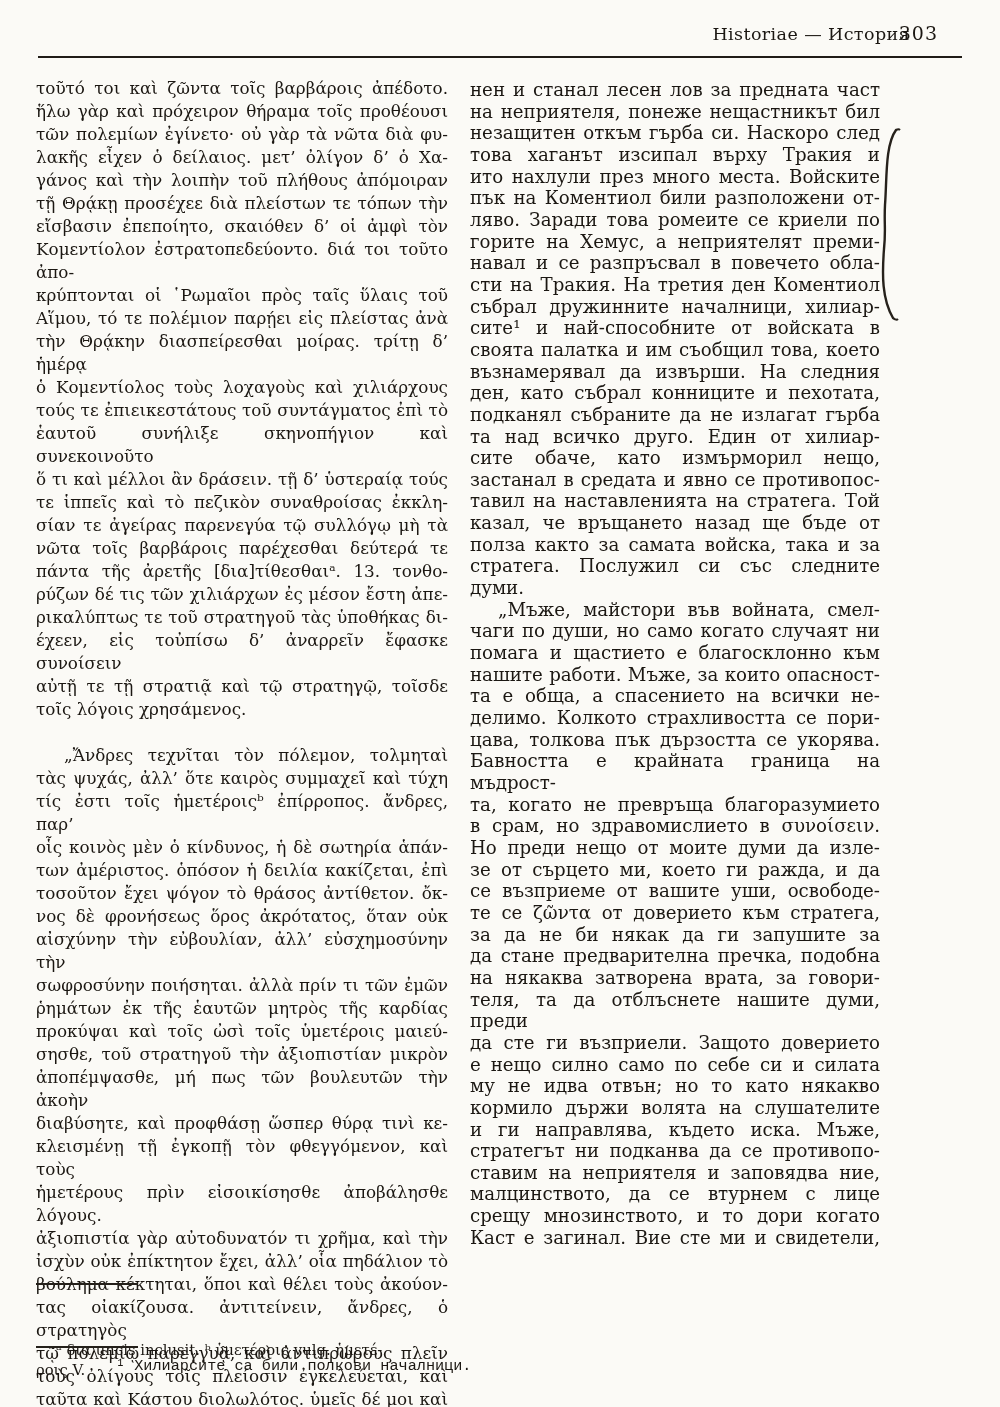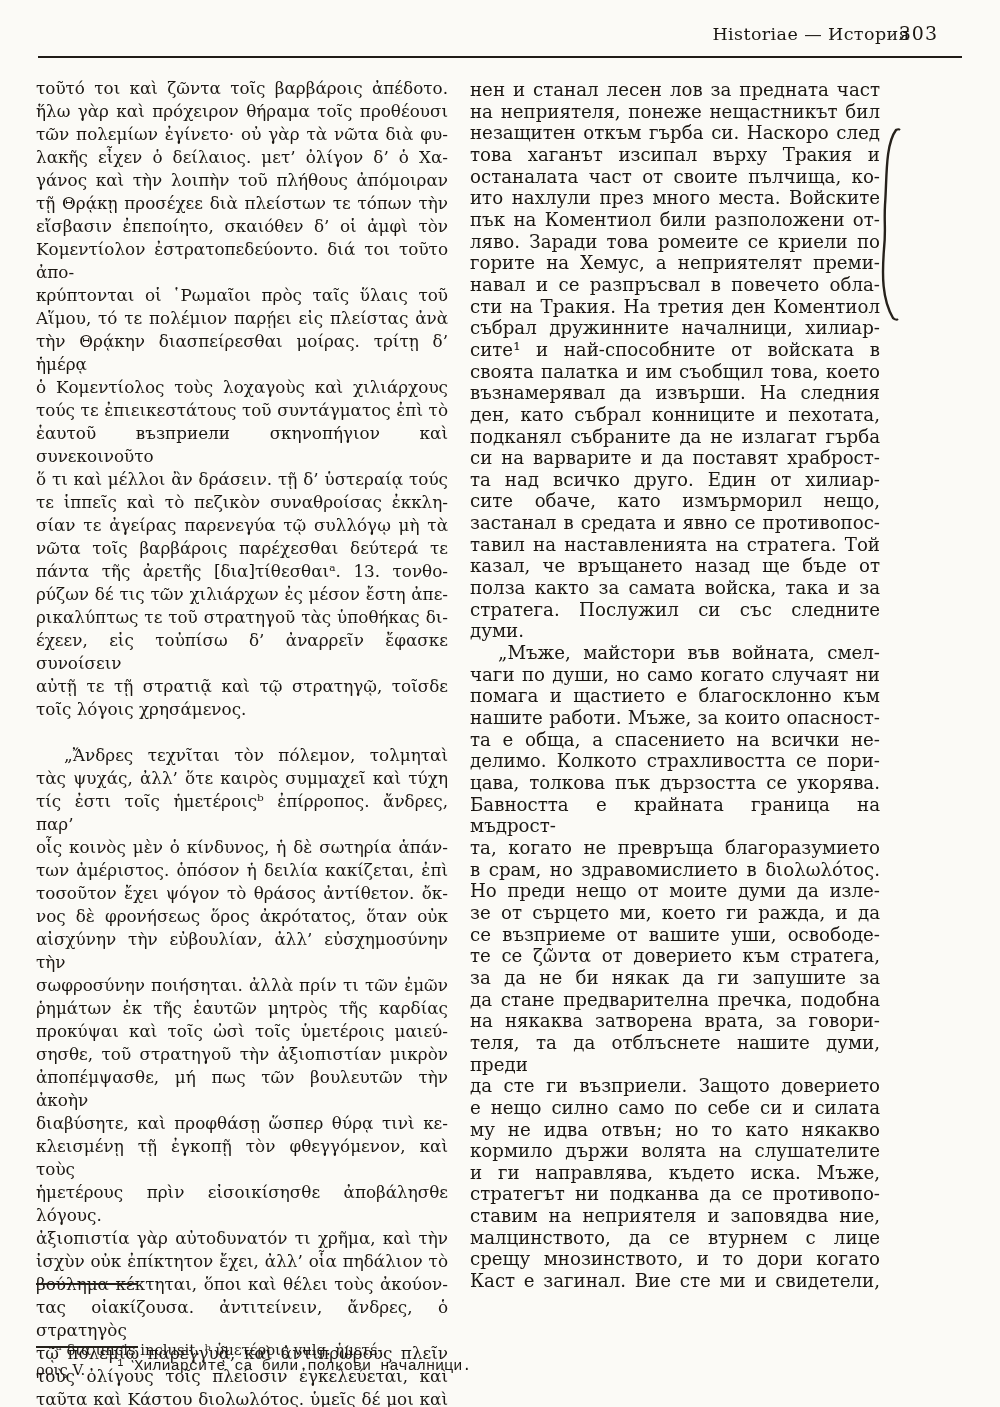--- a/index.html
+++ b/index.html
@@ -80,21 +80,21 @@
         <div class="tline">λακῆς εἶχεν ὁ δείλαιος. μετ’ ὀλίγον δ’ ὁ Χα-</div>
         <div class="tline">γάνος καὶ τὴν λοιπὴν τοῦ πλήθους ἀπόμοιραν</div>
         <div class="tline">τῇ Θρᾴκῃ προσέχεε διὰ πλείστων τε τόπων τὴν</div>
         <div class="tline">εἴσβασιν ἐπεποίητο, σκαιόθεν δ’ οἱ ἀμφὶ τὸν</div>
         <div class="tline">Κομεντίολον ἐστρατοπεδεύοντο. διά τοι τοῦτο ἀπο-</div>
         <div class="tline">κρύπτονται οἱ ῾Ρωμαῖοι πρὸς ταῖς ὕλαις τοῦ</div>
         <div class="tline">Αἵμου, τό τε πολέμιον παρῄει εἰς πλείστας ἀνὰ</div>
         <div class="tline">τὴν Θρᾴκην διασπείρεσθαι μοίρας. τρίτῃ δ’ ἡμέρᾳ</div>
         <div class="tline">ὁ Κομεντίολος τοὺς λοχαγοὺς καὶ χιλιάρχους</div>
         <div class="tline">τούς τε ἐπιεικεστάτους τοῦ συντάγματος ἐπὶ τὸ</div>
-        <div class="tline">ἑαυτοῦ възприели σκηνοπήγιον καὶ συνεκοινοῦτο</div>
+        <div class="tline">ἑαυτοῦ συνήλιξε σκηνοπήγιον καὶ συνεκοινοῦτο</div>
         <div class="tline">ὅ τι καὶ μέλλοι ἂν δράσειν. τῇ δ’ ὑστεραίᾳ τούς</div>
         <div class="tline">τε ἱππεῖς καὶ τὸ πεζικὸν συναθροίσας ἐκκλη-</div>
         <div class="tline">σίαν τε ἀγείρας παρενεγύα τῷ συλλόγῳ μὴ τὰ</div>
         <div class="tline">νῶτα τοῖς βαρβάροις παρέχεσθαι δεύτερά τε</div>
         <div class="tline">πάντα τῆς ἀρετῆς [δια]τίθεσθαιᵃ. 13. τονθο-</div>
         <div class="tline">ρύζων δέ τις τῶν χιλιάρχων ἐς μέσον ἔστη ἀπε-</div>
         <div class="tline">ρικαλύπτως τε τοῦ στρατηγοῦ τὰς ὑποθήκας δι-</div>
         <div class="tline">έχεεν, εἰς τοὐπίσω δ’ ἀναρρεῖν ἔφασκε συνοίσειν</div>
         <div class="tline">αὐτῇ τε τῇ στρατιᾷ καὶ τῷ στρατηγῷ, τοῖσδε</div>
         <div class="tline short">τοῖς λόγοις χρησάμενος.</div>
@@ -125,54 +125,52 @@
         <div class="tline">ταῦτα καὶ Κάστου διολωλότος. ὑμεῖς δέ μοι καὶ</div>
       </div>
   </div>
 
   <div class="col col-right">
     <div class="para">
         <div class="tline">нен и станал лесен лов за предната част</div>
         <div class="tline">на неприятеля, понеже нещастникът бил</div>
         <div class="tline">незащитен откъм гърба си. Наскоро след</div>
         <div class="tline">това хаганът изсипал върху Тракия и</div>
-        <div class="tline">останалата част от своите пълчища, ко-</div>
         <div class="tline">ито нахлули през много места. Войските</div>
         <div class="tline">пък на Коментиол били разположени от-</div>
         <div class="tline">ляво. Заради това ромеите се криели по</div>
         <div class="tline">горите на Хемус, а неприятелят преми-</div>
         <div class="tline">навал и се разпръсвал в повечето обла-</div>
         <div class="tline">сти на Тракия. На третия ден Коментиол</div>
         <div class="tline">събрал дружинните началници, хилиар-</div>
         <div class="tline">сите¹ и най-способните от войската в</div>
         <div class="tline">своята палатка и им съобщил това, което</div>
         <div class="tline">възнамерявал да извърши. На следния</div>
         <div class="tline">ден, като събрал конниците и пехотата,</div>
         <div class="tline">подканял събраните да не излагат гърба</div>
-        <div class="tline">си на варварите и да поставят храброст-</div>
         <div class="tline">та над всичко друго. Един от хилиар-</div>
         <div class="tline">сите обаче, като измърморил нещо,</div>
         <div class="tline">застанал в средата и явно се противопос-</div>
         <div class="tline">тавил на наставленията на стратега. Той</div>
         <div class="tline">казал, че връщането назад ще бъде от</div>
         <div class="tline">полза както за самата войска, така и за</div>
         <div class="tline">стратега. Послужил си със следните</div>
         <div class="tline short">думи.</div>
       </div>
     <div class="para">
         <div class="tline indent">„Мъже, майстори във войната, смел-</div>
         <div class="tline">чаги по души, но само когато случаят ни</div>
         <div class="tline">помага и щастието е благосклонно към</div>
         <div class="tline">нашите работи. Мъже, за които опасност-</div>
         <div class="tline">та е обща, а спасението на всички не-</div>
         <div class="tline">делимо. Колкото страхливостта се пори-</div>
         <div class="tline">цава, толкова пък дързостта се укорява.</div>
         <div class="tline">Бавността е крайната граница на мъдрост-</div>
         <div class="tline">та, когато не превръща благоразумието</div>
-        <div class="tline">в срам, но здравомислието в διολωλότος.</div>
+        <div class="tline">в срам, но здравомислието в συνοίσειν.</div>
         <div class="tline">Но преди нещо от моите думи да изле-</div>
         <div class="tline">зе от сърцето ми, което ги ражда, и да</div>
         <div class="tline">се възприеме от вашите уши, освободе-</div>
         <div class="tline">те се ζῶντα от доверието към стратега,</div>
         <div class="tline">за да не би някак да ги запушите за</div>
         <div class="tline">да стане предварителна пречка, подобна</div>
         <div class="tline">на някаква затворена врата, за говори-</div>
         <div class="tline">теля, та да отблъснете нашите думи, преди</div>
         <div class="tline">да сте ги възприели. Защото доверието</div>
         <div class="tline">е нещо силно само по себе си и силата</div>

